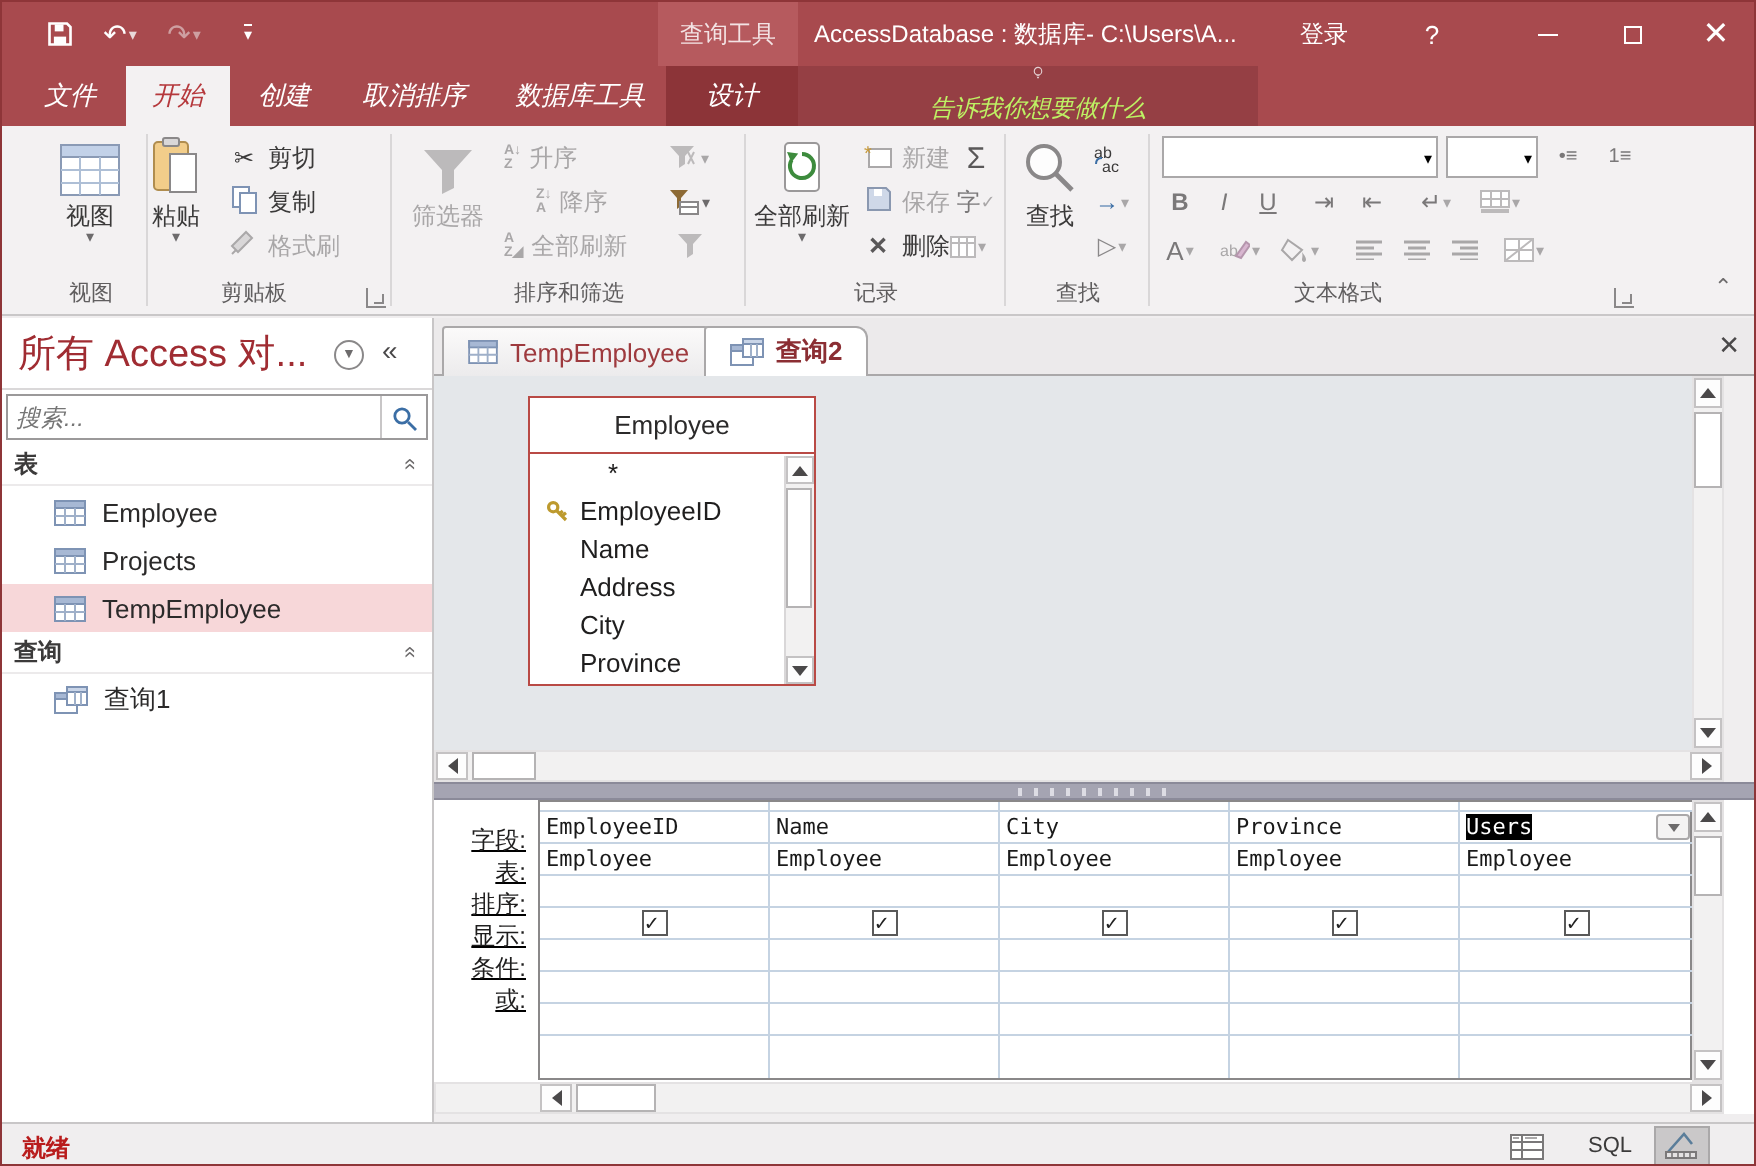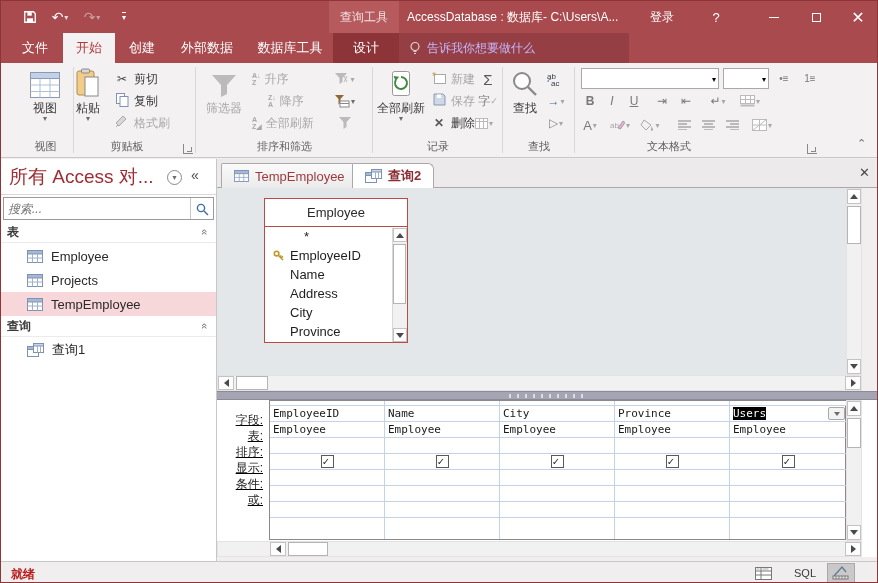--- a/index.html
+++ b/index.html
@@ -13,25 +13,25 @@
   .qat-dd { font-size:8px; color:#e9d9da; margin-left:1px; }
   .ctx-tool-tab { left:328px; top:0; width:70px; height:32px; background:#b65a5e; color:#f3e3e4; font-size:12px; display:flex; align-items:center; justify-content:center; }
   .win-title { left:406px; top:0; height:32px; display:flex; align-items:center; font-size:12px; color:#fff; }
   .signin { left:638px; top:0; height:32px; width:46px; display:flex; align-items:center; justify-content:center; font-size:12px; color:#fff; }
   .helpbtn { left:700px; top:0; height:32px; width:30px; display:flex; align-items:center; justify-content:center; font-size:13px; color:#fff; }
   .winctl { top:0; height:32px; width:42px; display:flex; align-items:center; justify-content:center; color:#fff; }
   .minbar { width:10px; height:1px; background:#fff; display:inline-block; }
   .maxbox { width:9px; height:9px; border:1px solid #fff; display:inline-block; }
 
   
-  .tabrow { left:0; top:32px; width:100%; height:30px; background:#a84a4e; }
+  .tabrow { left:0; top:32px; width:100%; height:30px; background:#a84a4e;font-style:italic; }
   .rtab { top:0; height:30px; display:flex; align-items:center; justify-content:center; color:#fff; font-size:13px; }
   .rtab.active { background:#f3f1f2; color:#b5383c; }
   .rtab.ctx { background:#8c3438; }
-  .tellme { left:398px; top:0; width:230px; height:30px; background:#953f44; color:#c4b5fd; font-size:12px; display:flex; align-items:center; gap:6px; padding-left:10px; }
+  .tellme { left:398px; top:0; width:230px; height:30px; background:#953f44; color:#bef264; font-size:12px; display:flex; align-items:center; gap:6px; padding-left:10px;flex-direction:column; }
 
   
   .ribbon { left:0; top:62px; width:100%; height:95px; background:#f3f1f2; border-bottom:1px solid #c9c7c8; }
   .rgroup { position:absolute; top:0; height:94px; }
   .rgroup .gdiv { position:absolute; right:0; top:4px; bottom:4px; width:1px; background:#d9d7d8; }
   .glabel { position:absolute; bottom:3px; left:0; right:0; text-align:center; font-size:11px; color:#605e5f; }
   .bigbtn { position:absolute; top:3px; width:48px; text-align:center; font-size:12px; color:#3b3a3a; }
   .bigbtn .bicon { height:32px; display:flex; align-items:flex-end; justify-content:center; }
   .bigbtn .blabel { margin-top:4px; line-height:13px; }
   .bigbtn .bdd { font-size:8px; color:#6d6b6c; line-height:8px; }
@@ -144,21 +144,21 @@
       </div>
     <div class="abs winctl" style="left:836px">
         <span>✕</span>
       </div>
   </div>
 
   <div class="abs tabrow">
     <div class="abs rtab" style="left:8px;width:52px">文件</div>
     <div class="abs rtab active" style="left:62px;width:52px">开始</div>
     <div class="abs rtab" style="left:116px;width:50px">创建</div>
-    <div class="abs rtab" style="left:168px;width:76px">外部数据</div>
+    <div class="abs rtab" style="left:168px;width:76px">取消排序</div>
     <div class="abs rtab" style="left:246px;width:86px">数据库工具</div>
     <div class="abs rtab ctx" style="left:332px;width:66px">设计</div>
     <div class="abs tellme">
       <svg width="12" height="15" viewBox="0 0 12 15">
           <circle cx="6" cy="5.5" r="4" fill="none" stroke="#e3cfd1" stroke-width="1.2"></circle>
           <path d="M4.5 10.5h3M5 12.5h2" stroke="#e3cfd1" stroke-width="1.2"></path>
         </svg>
       <span>告诉我你想要做什么</span>
     </div>
   </div>

